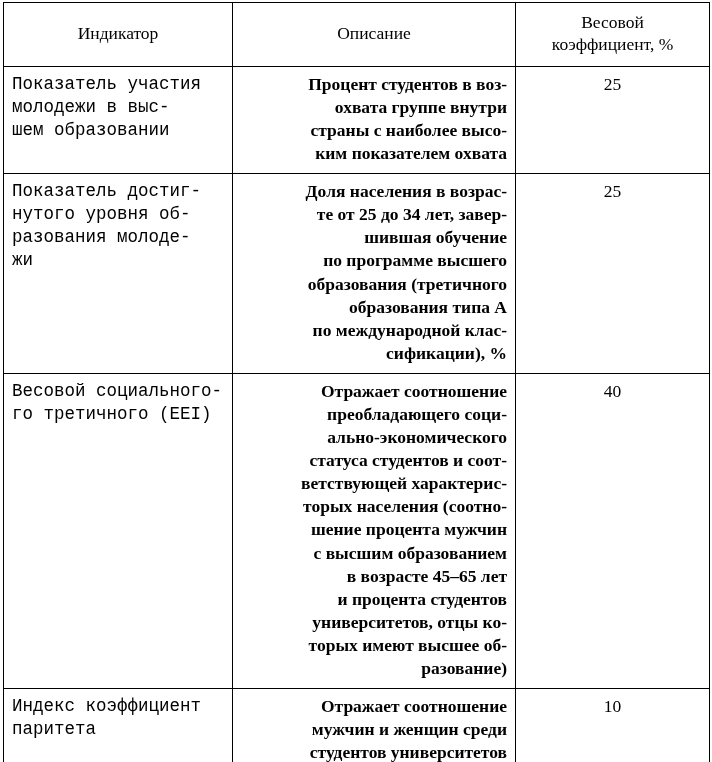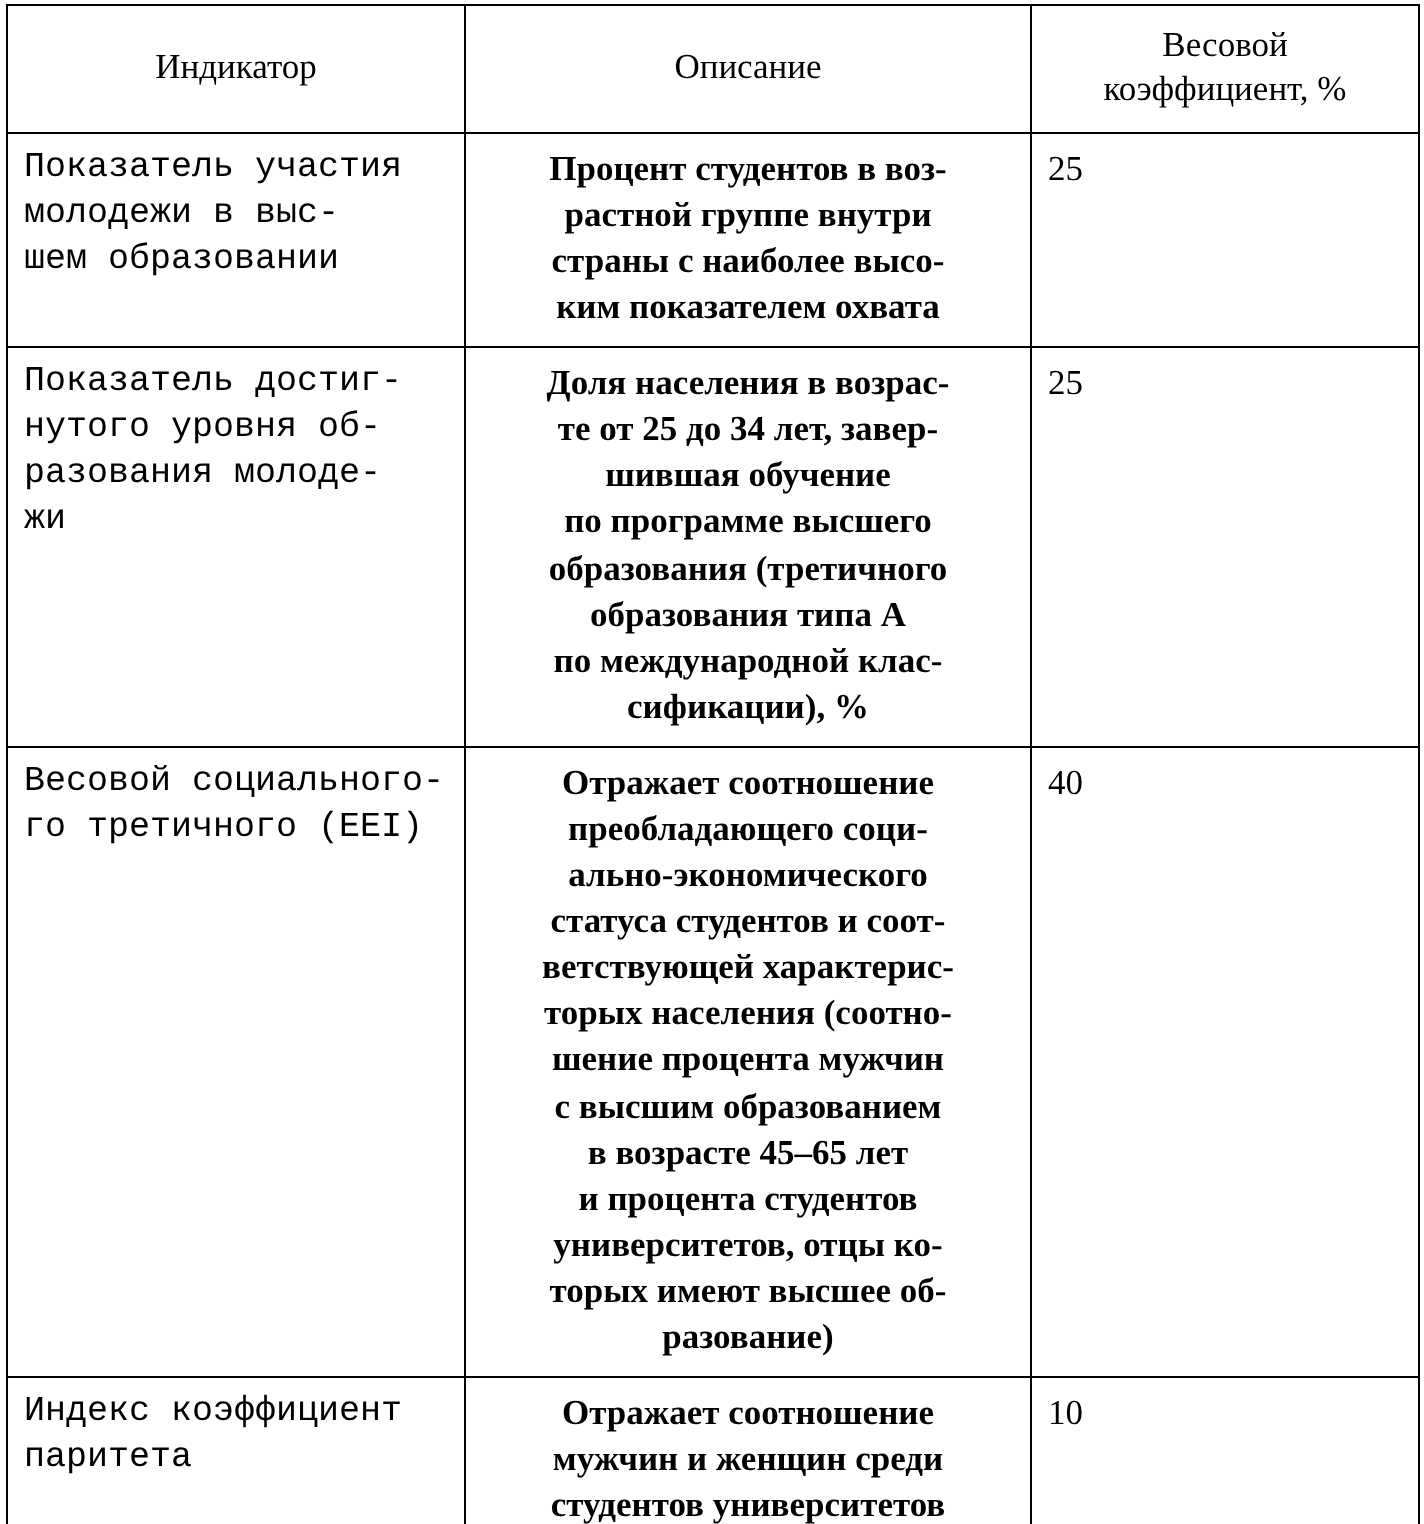--- a/index.html
+++ b/index.html
@@ -45,25 +45,25 @@
   col.c-ind { width: 229px; }
   col.c-desc { width: 283px; }
   col.c-weight { width: 194px; }
 
   td.cell-indicator {
     text-align: left;
     hyphens: manual;
     font-family: Liberation Mono, monospace;
   }
   td.cell-desc {
-    text-align: center;
+    text-align: right;
     font-weight: bold;
   }
   td.cell-weight {
-    text-align: left;
+    text-align: center;
     vertical-align: top;
     padding-top: 7px;
   }
   .line { display: block; white-space: pre; }
   .desc-line { display: block; white-space: pre; }
 </style>
 </head>
 <body>
 
 <div class="page">
@@ -86,21 +86,21 @@
     <tbody>
 
       <tr>
         <td class="cell-indicator">
           <span class="line">Показатель участия</span>
           <span class="line">молодежи в выс-</span>
           <span class="line">шем образовании</span>
         </td>
         <td class="cell-desc">
           <span class="desc-line">Процент студентов в воз-</span>
-          <span class="desc-line">растной группе внутри</span>
+          <span class="desc-line">охвата группе внутри</span>
           <span class="desc-line">страны с наиболее высо-</span>
           <span class="desc-line">ким показателем охвата</span>
         </td>
         <td class="cell-weight">25</td>
       </tr>
 
       <tr>
         <td class="cell-indicator">
           <span class="line">Показатель достиг-</span>
           <span class="line">нутого уровня об-</span>

